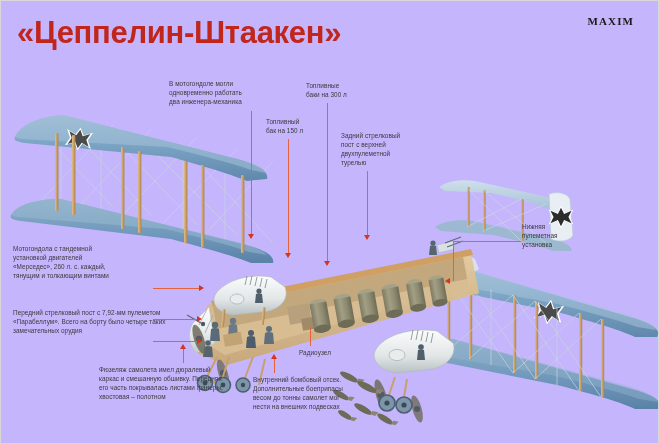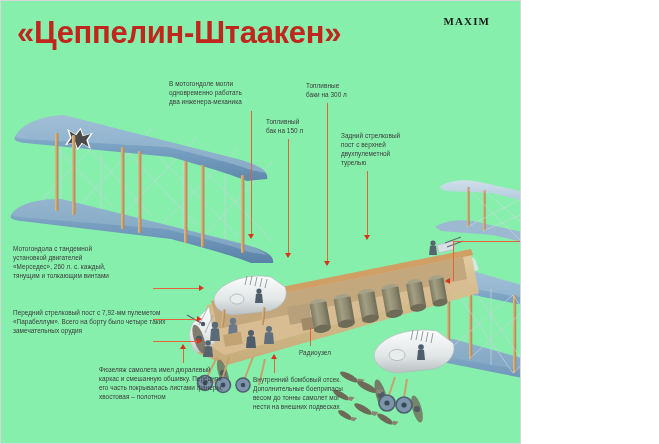--- a/index.html
+++ b/index.html
@@ -3,43 +3,43 @@
 <meta charset="utf-8">
 <title>Zeppelin-Staaken Infographic</title>
 <style>
   html, body {
     margin: 0;
     padding: 0;
     background: #ffffff;
   }
   #page {
     position: relative;
-    width: 521px;
+    width: 659px;
     height: 444px;
-    background: #86efac;
+    background: #c4b5fd;
     overflow: hidden;
     font-family: "Liberation Sans", sans-serif;
     border: 1px solid #d8d8d8;
     box-sizing: border-box;
   }
 
   
   #title {
     position: absolute;
     left: 16px;
     top: 14px;
     font-size: 31px;
     font-weight: bold;
     color: #c1261d;
     letter-spacing: -0.3px;
     white-space: nowrap;
   }
   #brand {
     position: absolute;
-    right: 30px;
+    right: 24px;
     top: 14px;
     font-family: "Liberation Serif", serif;
     font-size: 11px;
     font-weight: bold;
     letter-spacing: 1.1px;
     color: #1a1a1a;
     padding-left: 40px;
   }
 
   

